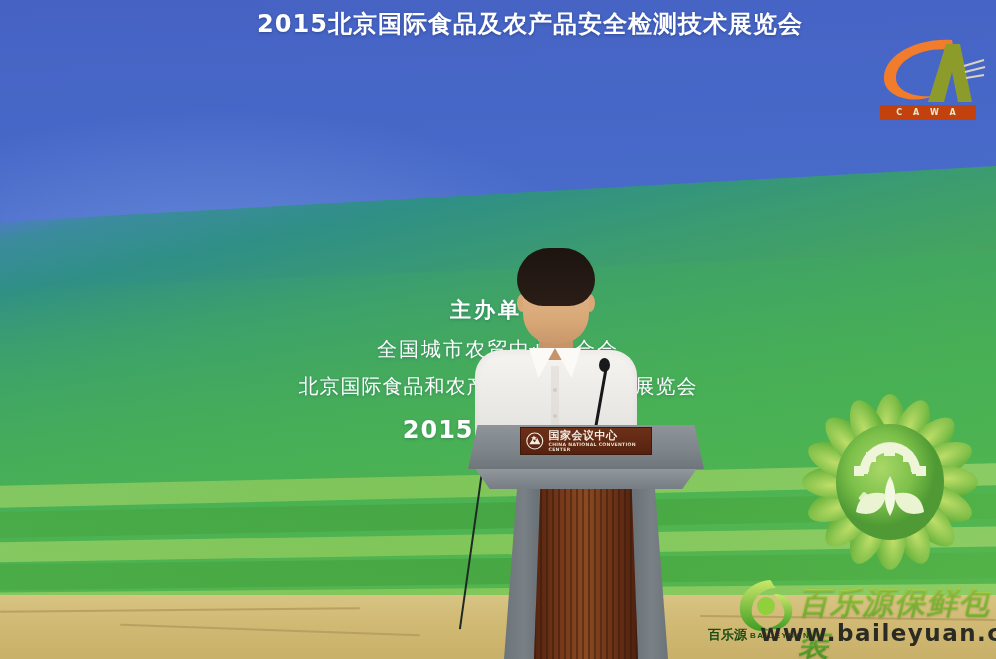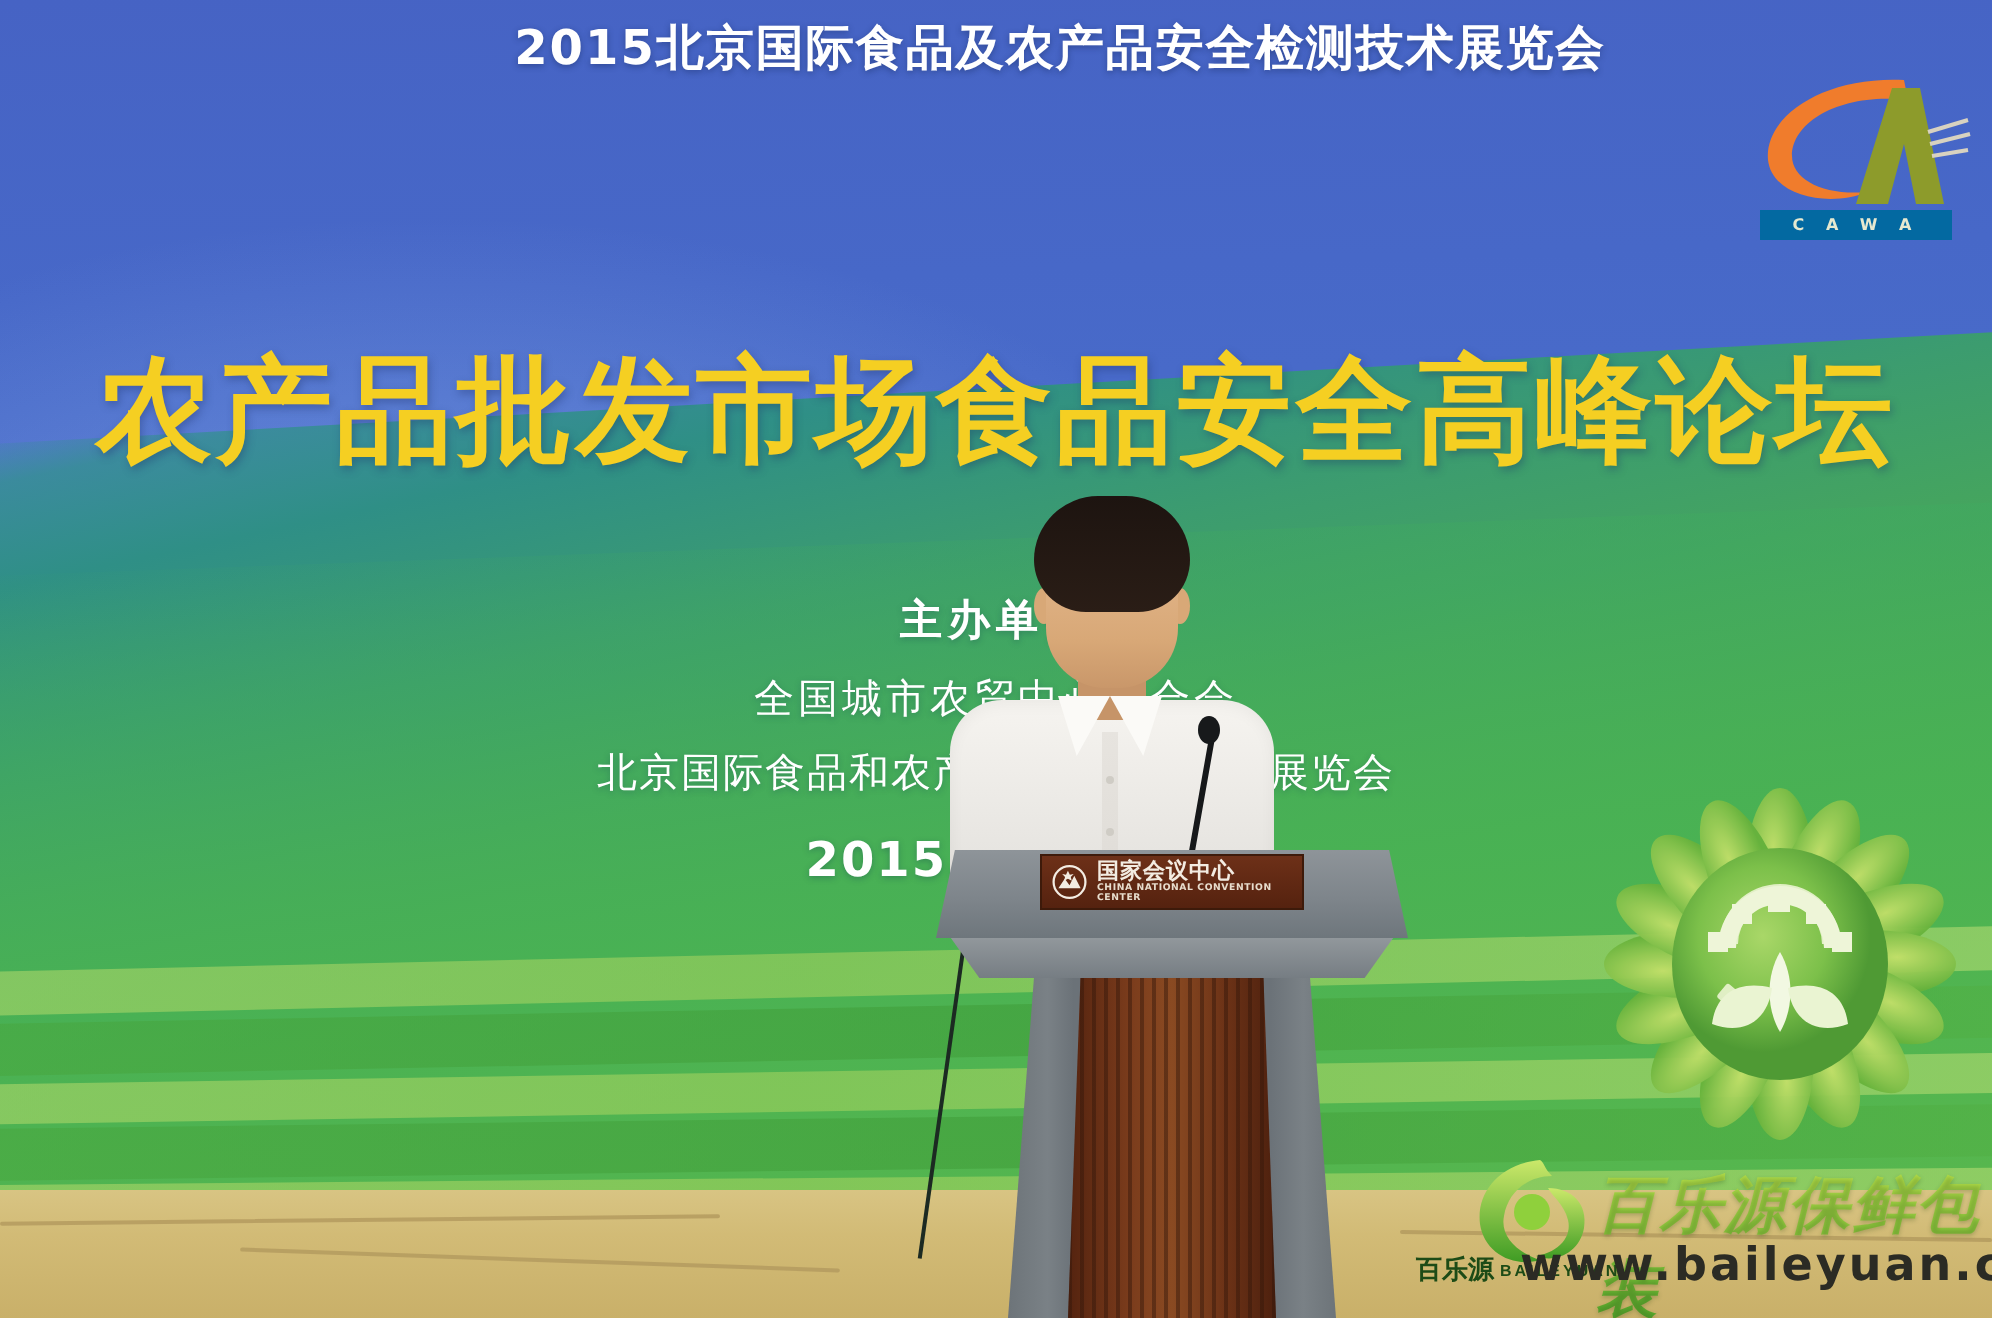--- a/index.html
+++ b/index.html
@@ -81,21 +81,21 @@
     font-size:17.5px; font-weight:bold; color:#f0f4fb;
     font-family:"DejaVu Sans", sans-serif;
     letter-spacing:.2px; margin-top:3px;
     text-shadow:0 1px 2px rgba(20,40,90,.4);
   }
 
   
   .cawa { position:absolute; left:868px; top:32px; width:118px; height:92px; }
   .cawa-bar {
     position:absolute; left:12px; bottom:4px; width:96px; height:15px;
-    background:#0369a1; display:flex; align-items:center; justify-content:center;
+    background:#c2410c; display:flex; align-items:center; justify-content:center;
   }
   .cawa-bar span {
     font-size:8px; font-weight:bold; color:#e6e9d0; letter-spacing:4px;
     font-family:"DejaVu Sans", sans-serif;
   }
 
   
   .main-title {
     position:absolute; left:0; top:176px; width:996px; text-align:center;
     font-size:58px; font-weight:bold; color:#f5cf22;
@@ -338,21 +338,20 @@
         <path d="M96,34 L116,28"></path>
           <path d="M97,40 L117,35"></path>
           <path d="M98,46 L116,43"></path>
       </g>
     </svg>
     <div class="cawa-bar">
       <span>C A W A</span>
     </div>
   </div>
 
-  <div class="main-title">农产品批发市场食品安全高峰论坛</div>
 
   <div class="org">
     <div class="org-1">主办单位</div>
     <div class="org-2">全国城市农贸中心联合会</div>
     <div class="org-3">北京国际食品和农产品安全检测技术展览会</div>
     <div class="org-date">2015.7.18-20</div>
   </div>
 
   <div class="floor">
     <div class="floor-line" style="left:0;top:14px;width:360px;transform:rotate(-0.6deg);"></div>

